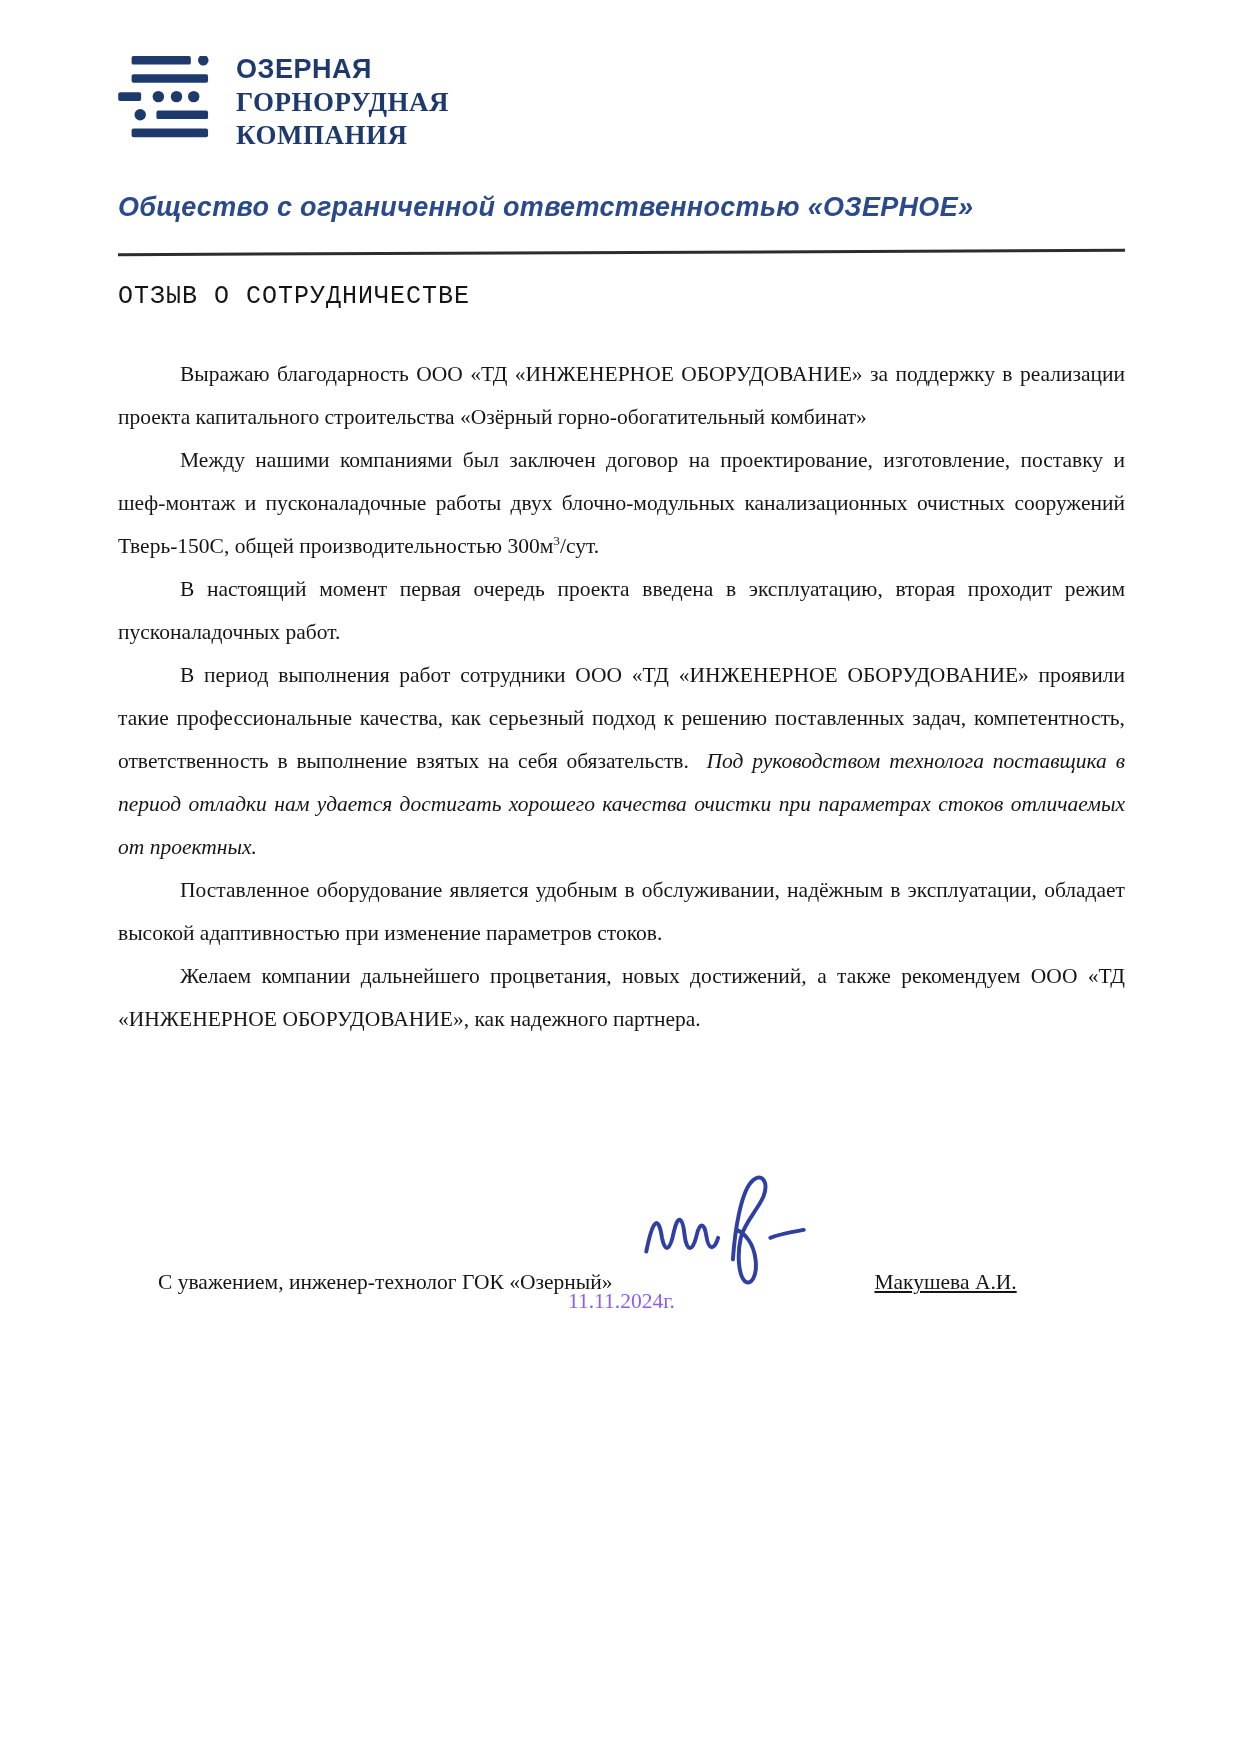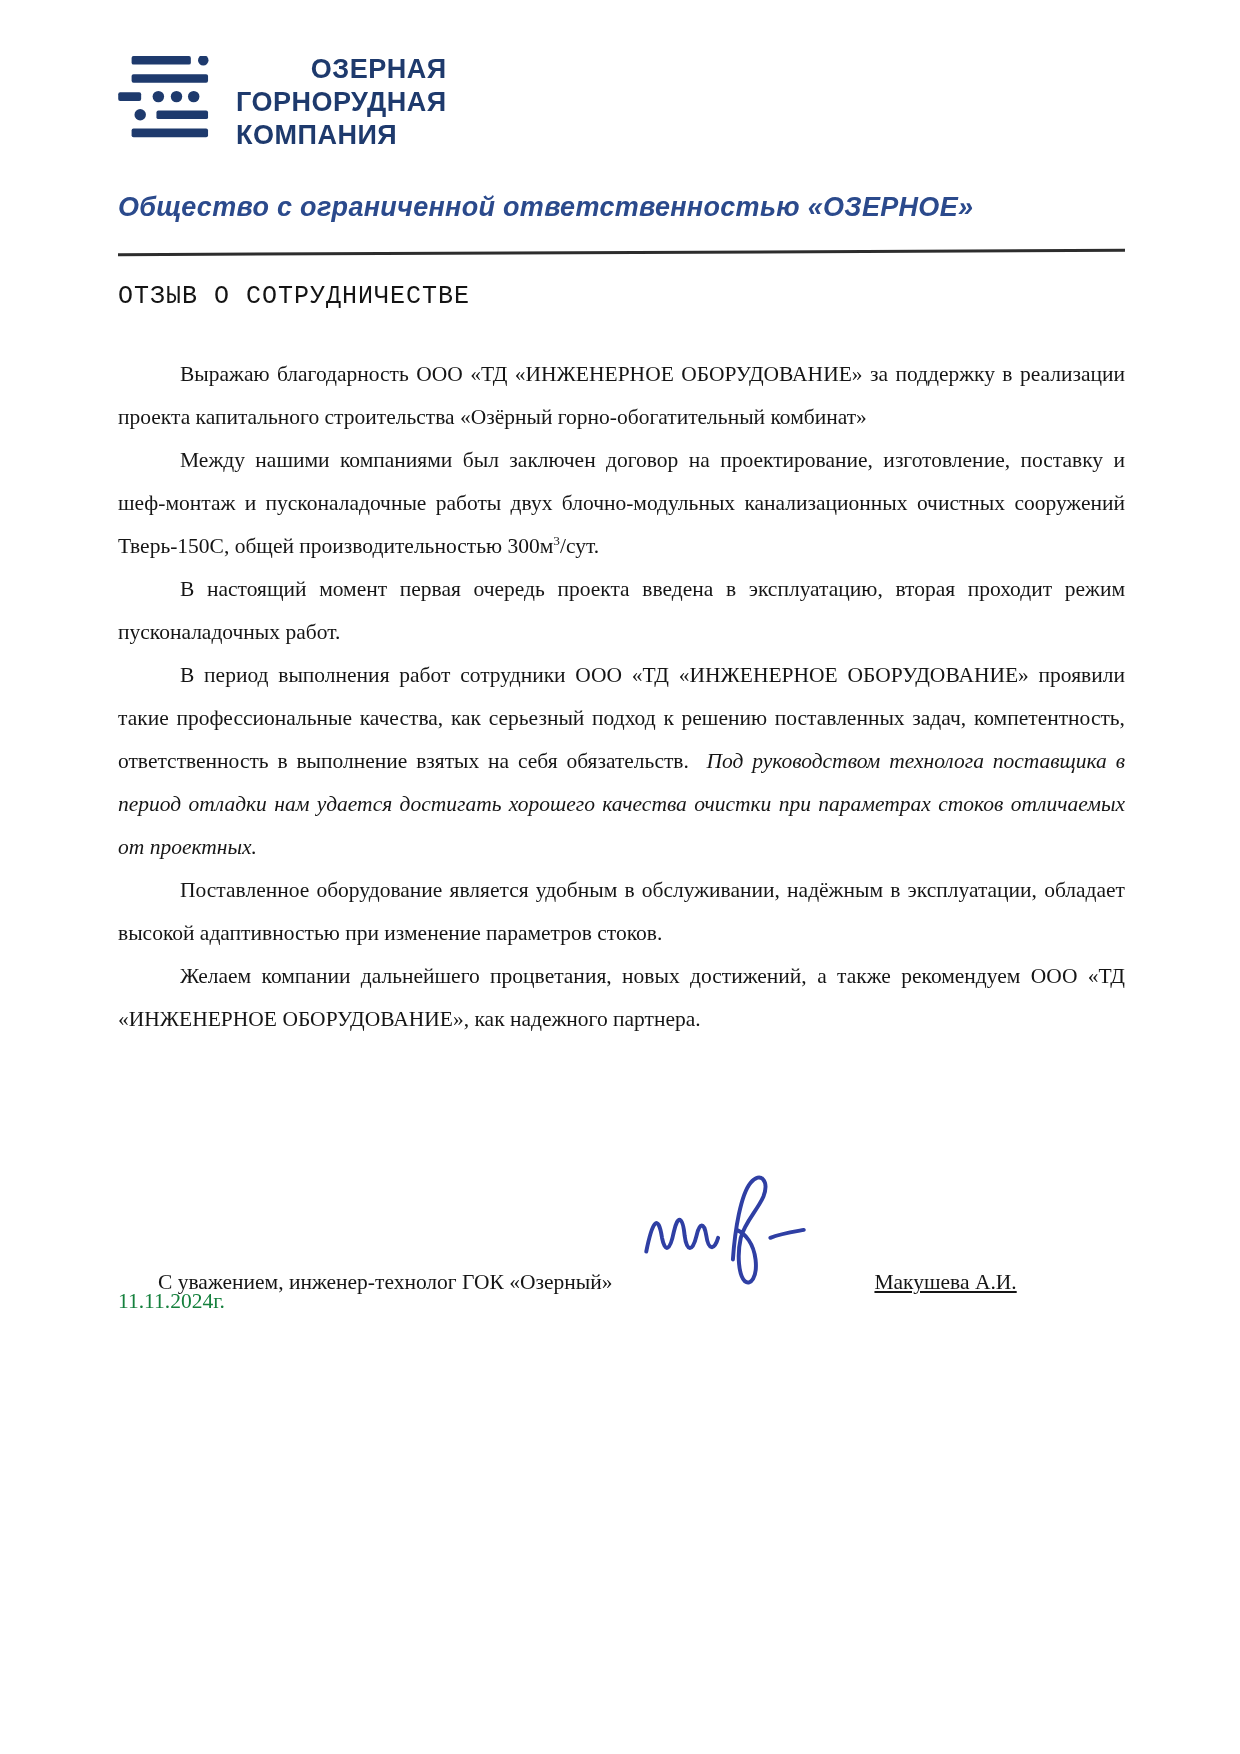--- a/index.html
+++ b/index.html
@@ -15,22 +15,22 @@
   
   .logo{display:flex;gap:22px;align-items:flex-start;}
   .logo-icon{flex:none;margin-top:4px;}
   .logo-text{
     font-family:"Liberation Sans", sans-serif;
     color:#1e3a6d;
     font-size:27px;line-height:33px;
     letter-spacing:.5px;
     padding-top:1px;
   }
-  .logo-text .l1{font-weight:800;text-align:right;}
-  .logo-text .l2,.logo-text .l3{font-weight:700;}
+  .logo-text .l1{font-weight:800;}
+  .logo-text .l2,.logo-text .l3{font-weight:700;font-family:Liberation Serif, serif;}
   
   .company-title{
     margin-top:40px;
     text-align:left;
     font-family:"Liberation Sans", sans-serif;
     font-style:italic;font-weight:700;
     font-size:27px;
     color:#2b4a8c;
     letter-spacing:.3px;
   }
@@ -66,21 +66,22 @@
     font-size:21.5px;
     color:#151515;
     margin-left:40px;
   }
   .closing-text{flex:none;}
   .sig-wrap{flex:none;margin-left:26px;margin-top:-28px;}
   .signatory-name{flex:none;margin-left:58px;text-decoration:underline;}
   .date-line{
     margin-top:-6px;
     font-size:21.5px;
-    color:#15803d;
+    color:#8b5cf6;
+    text-align:center;
   }
 </style>
 </head>
 <body>
 
 <div class="page">
 
   <div class="logo">
     <div class="logo-icon">
       <svg width="96" height="86" viewBox="0 0 100 90" fill="#1e3a6d" xmlns="http://www.w3.org/2000/svg">

